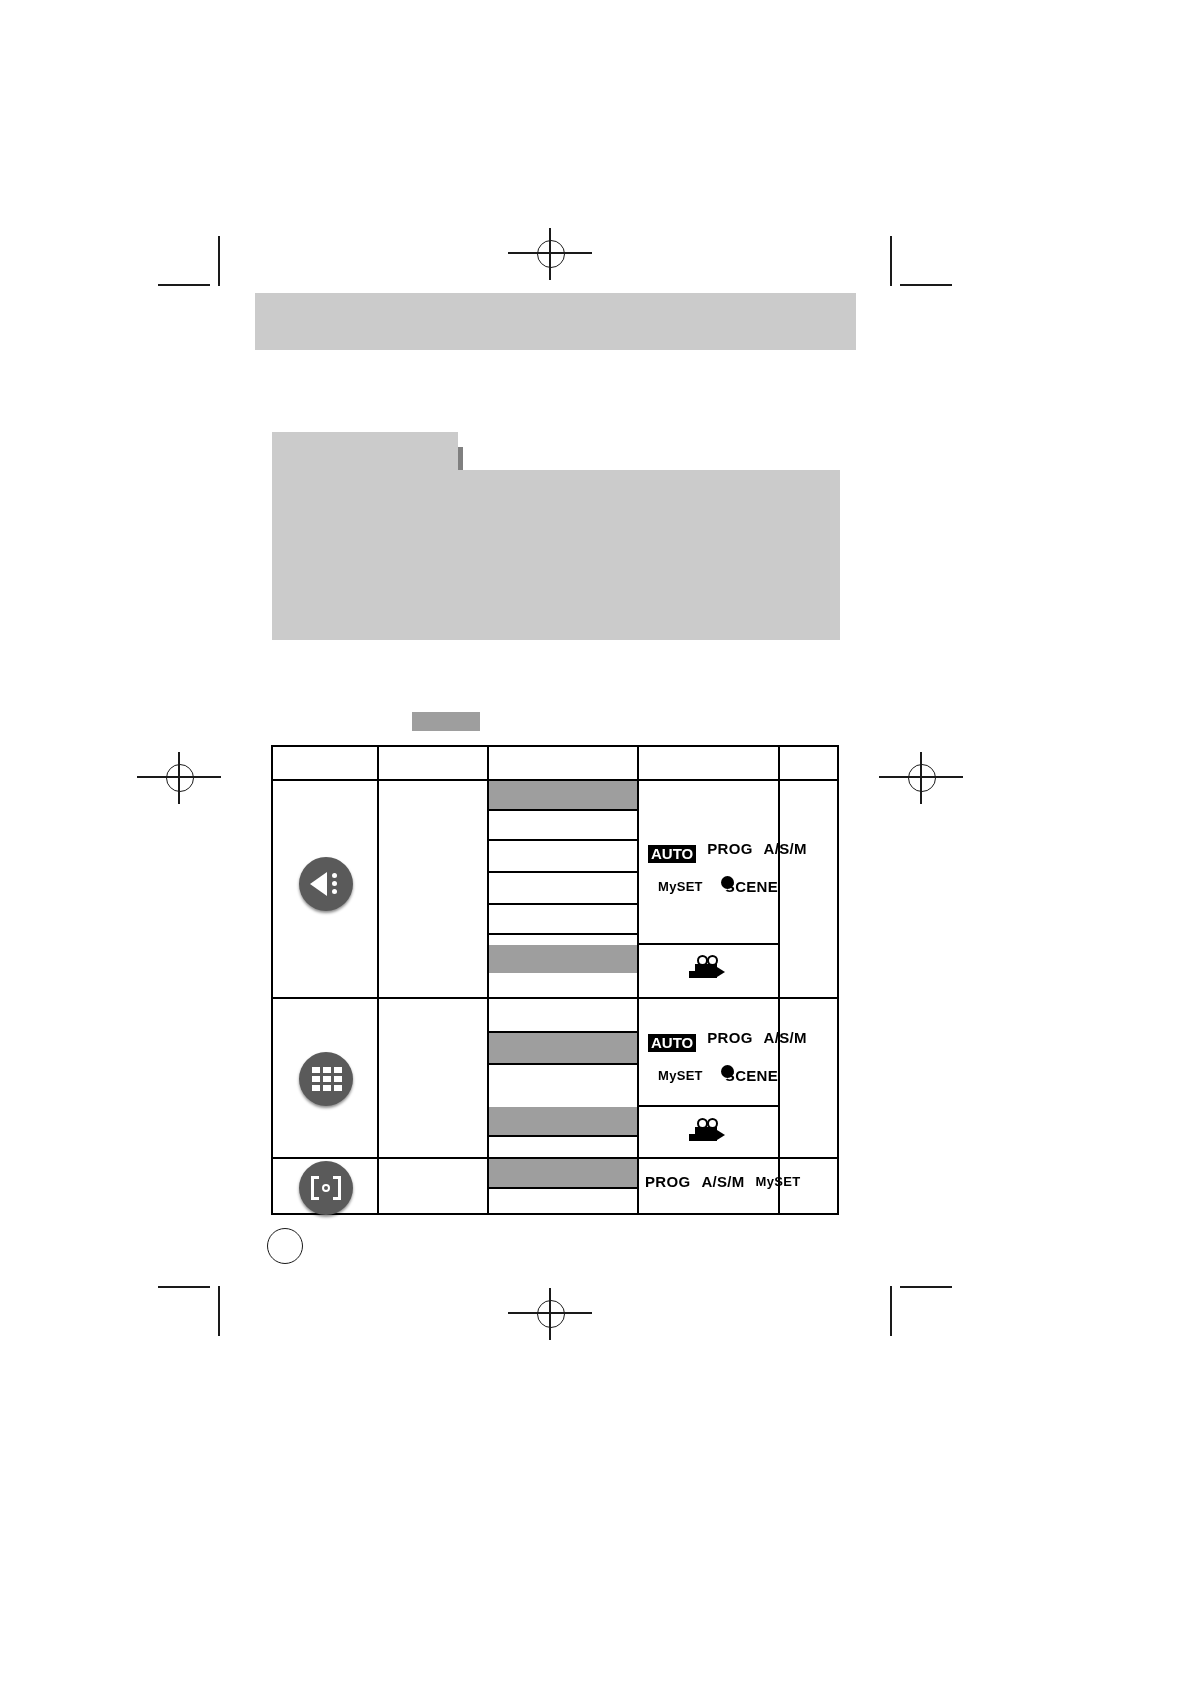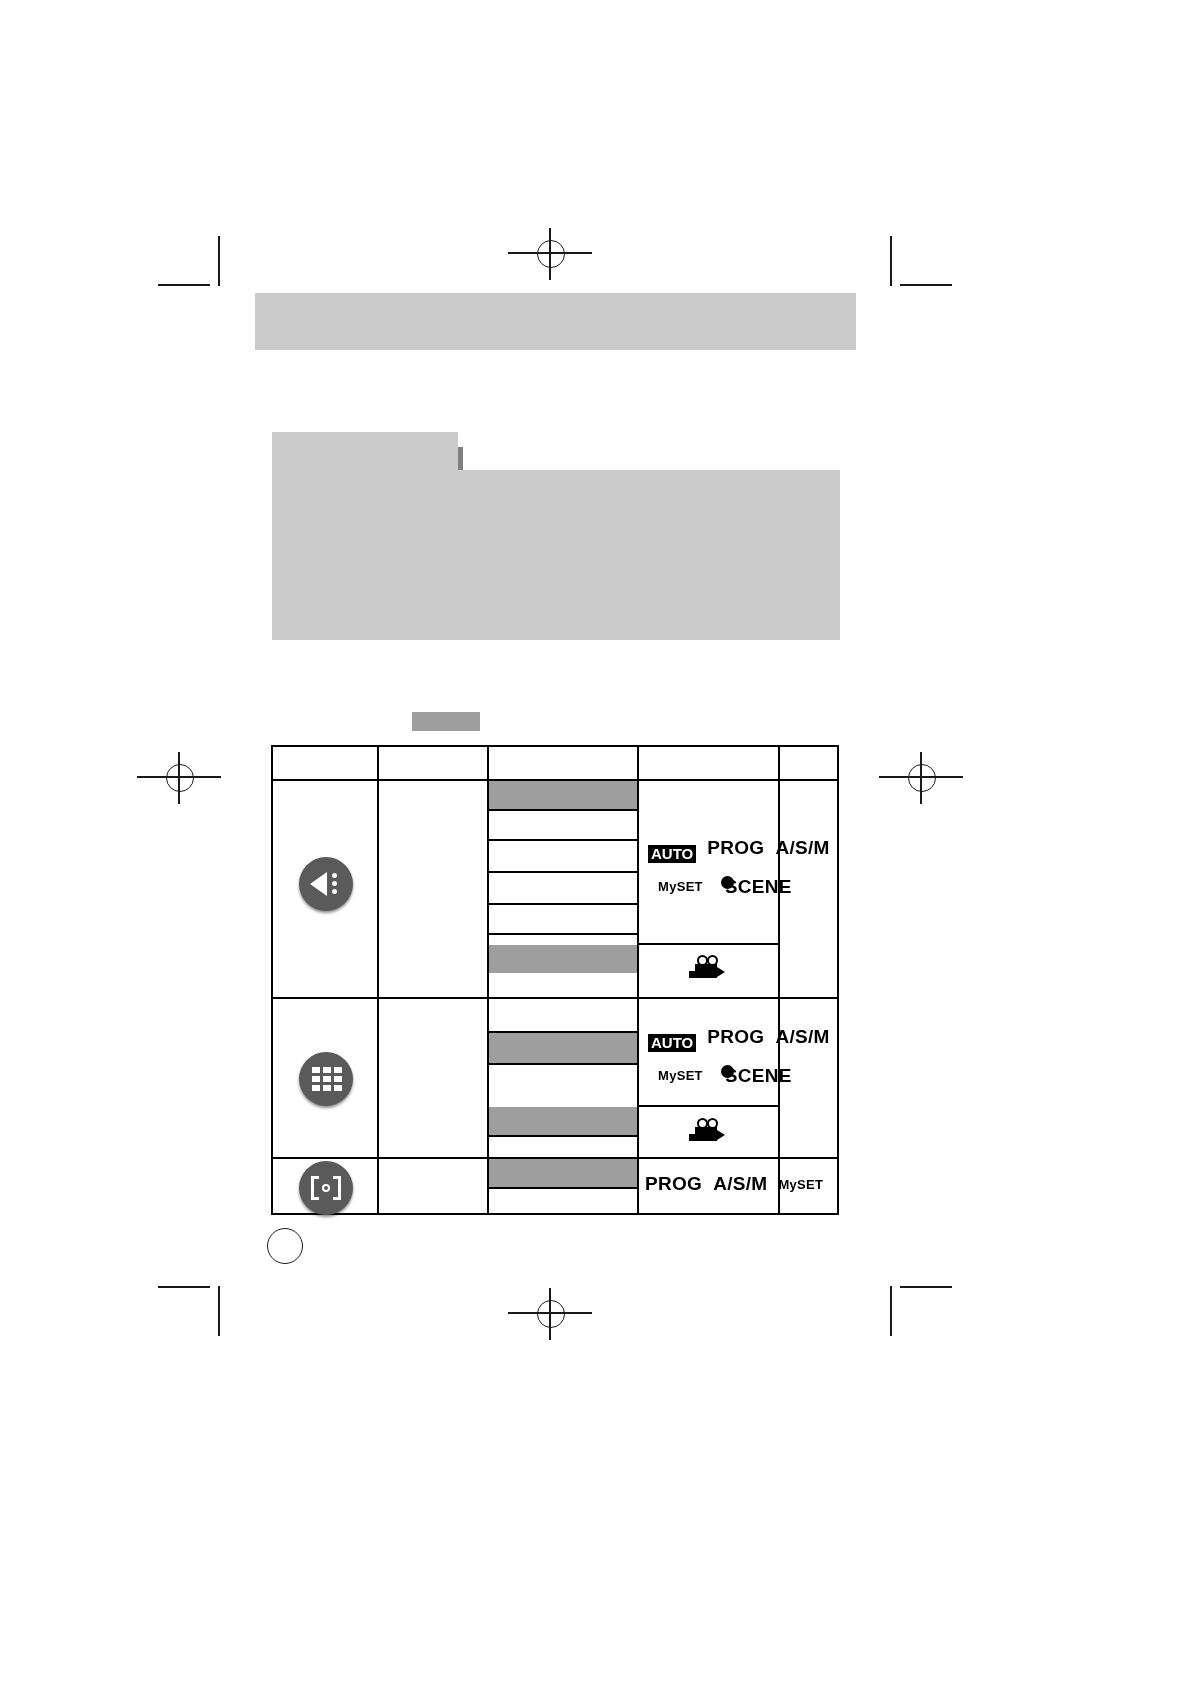--- a/index.html
+++ b/index.html
@@ -106,21 +106,21 @@
   }
   .m-auto {
     background: #000;
     color: #fff;
     padding: 1px 3px 2px 3px;
     font-size: 15px;
     letter-spacing: 0px;
     line-height: 1;
     margin-top: 12px;
   }
-  .m-txt { font-size: 19px; text-align: center; }
+  .m-txt { font-size: 15px; text-align: center; }
   .m-myset { font-size: 13px; }
   .m-scene-ic {
     width: 23px; height: 23px;
     background: #000;
     border-radius: 5px;
     position: relative;
     display: inline-block;
   }
   .m-scene-ic .moon {
     position: absolute;

